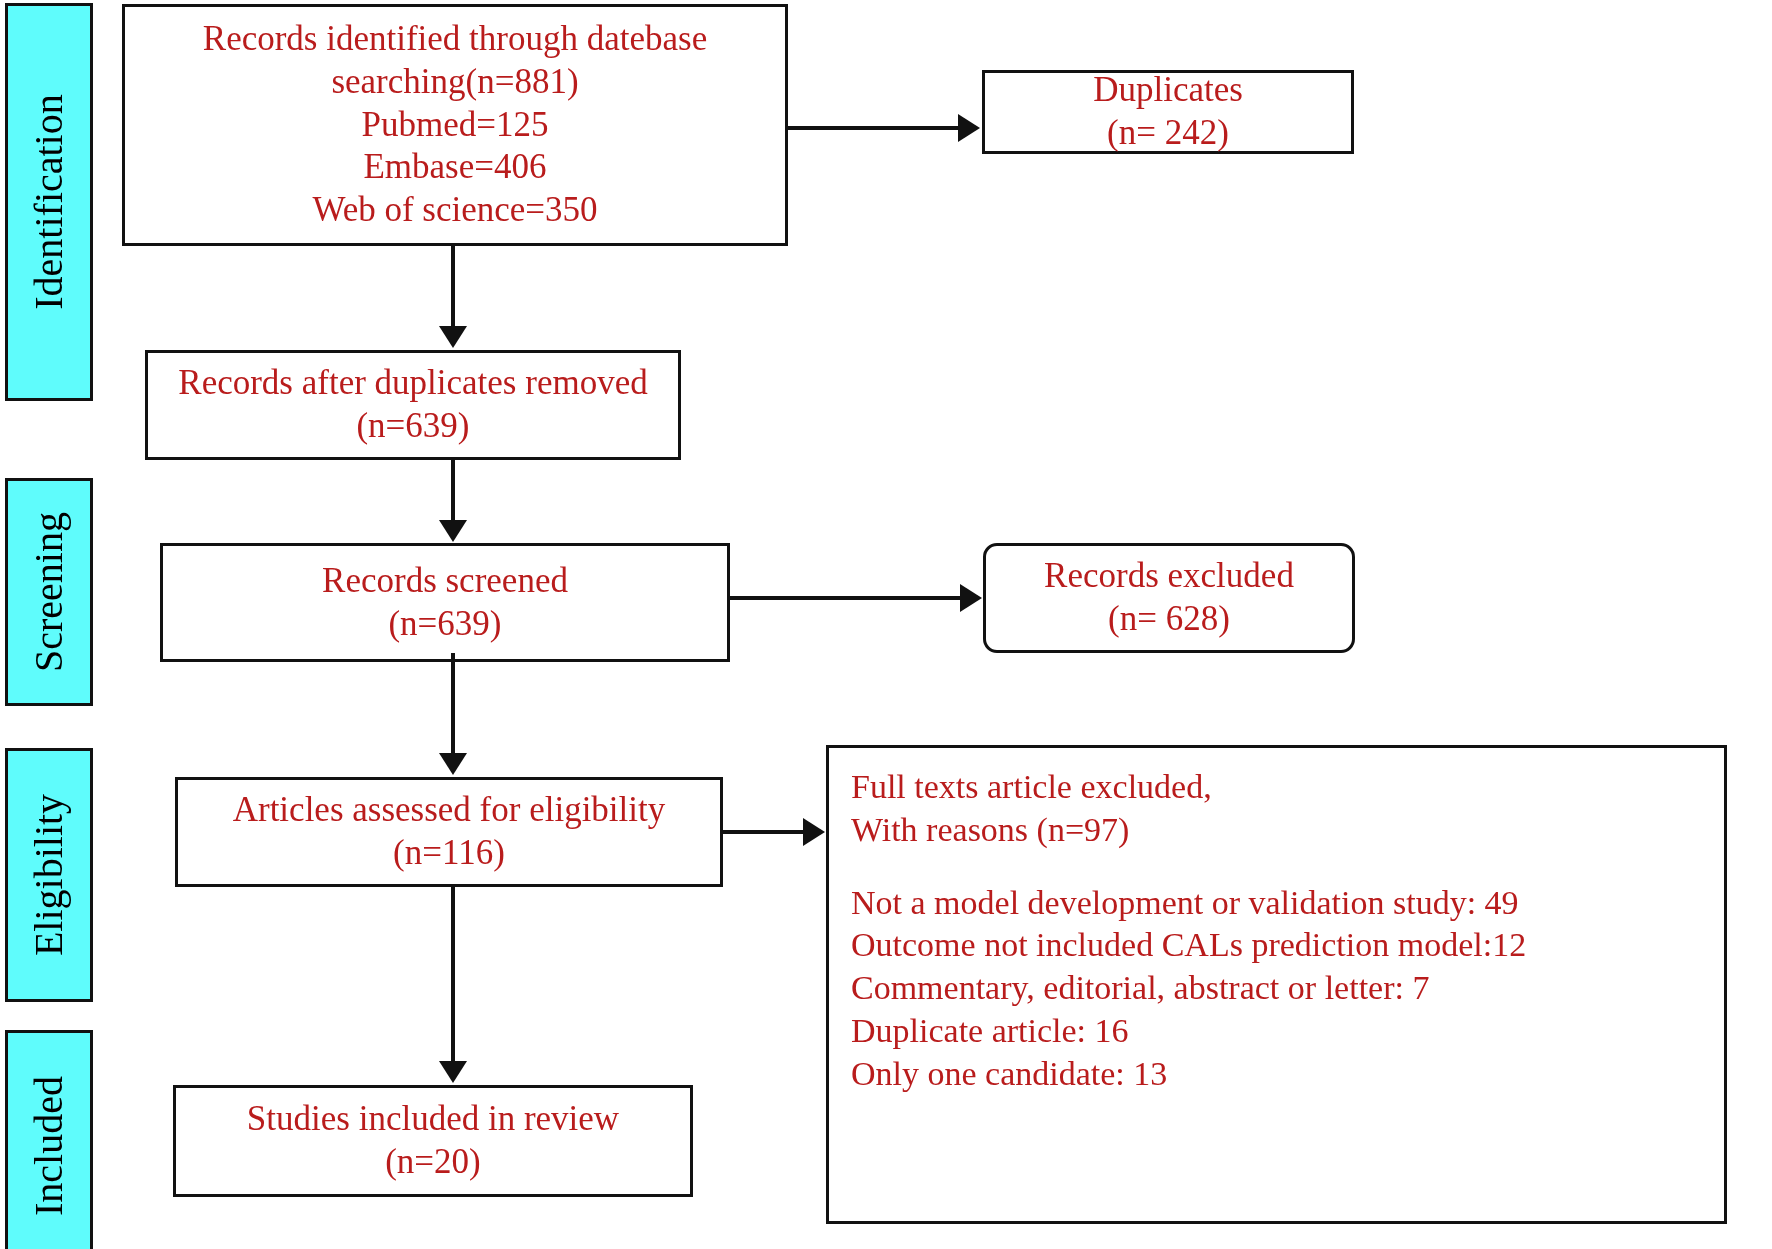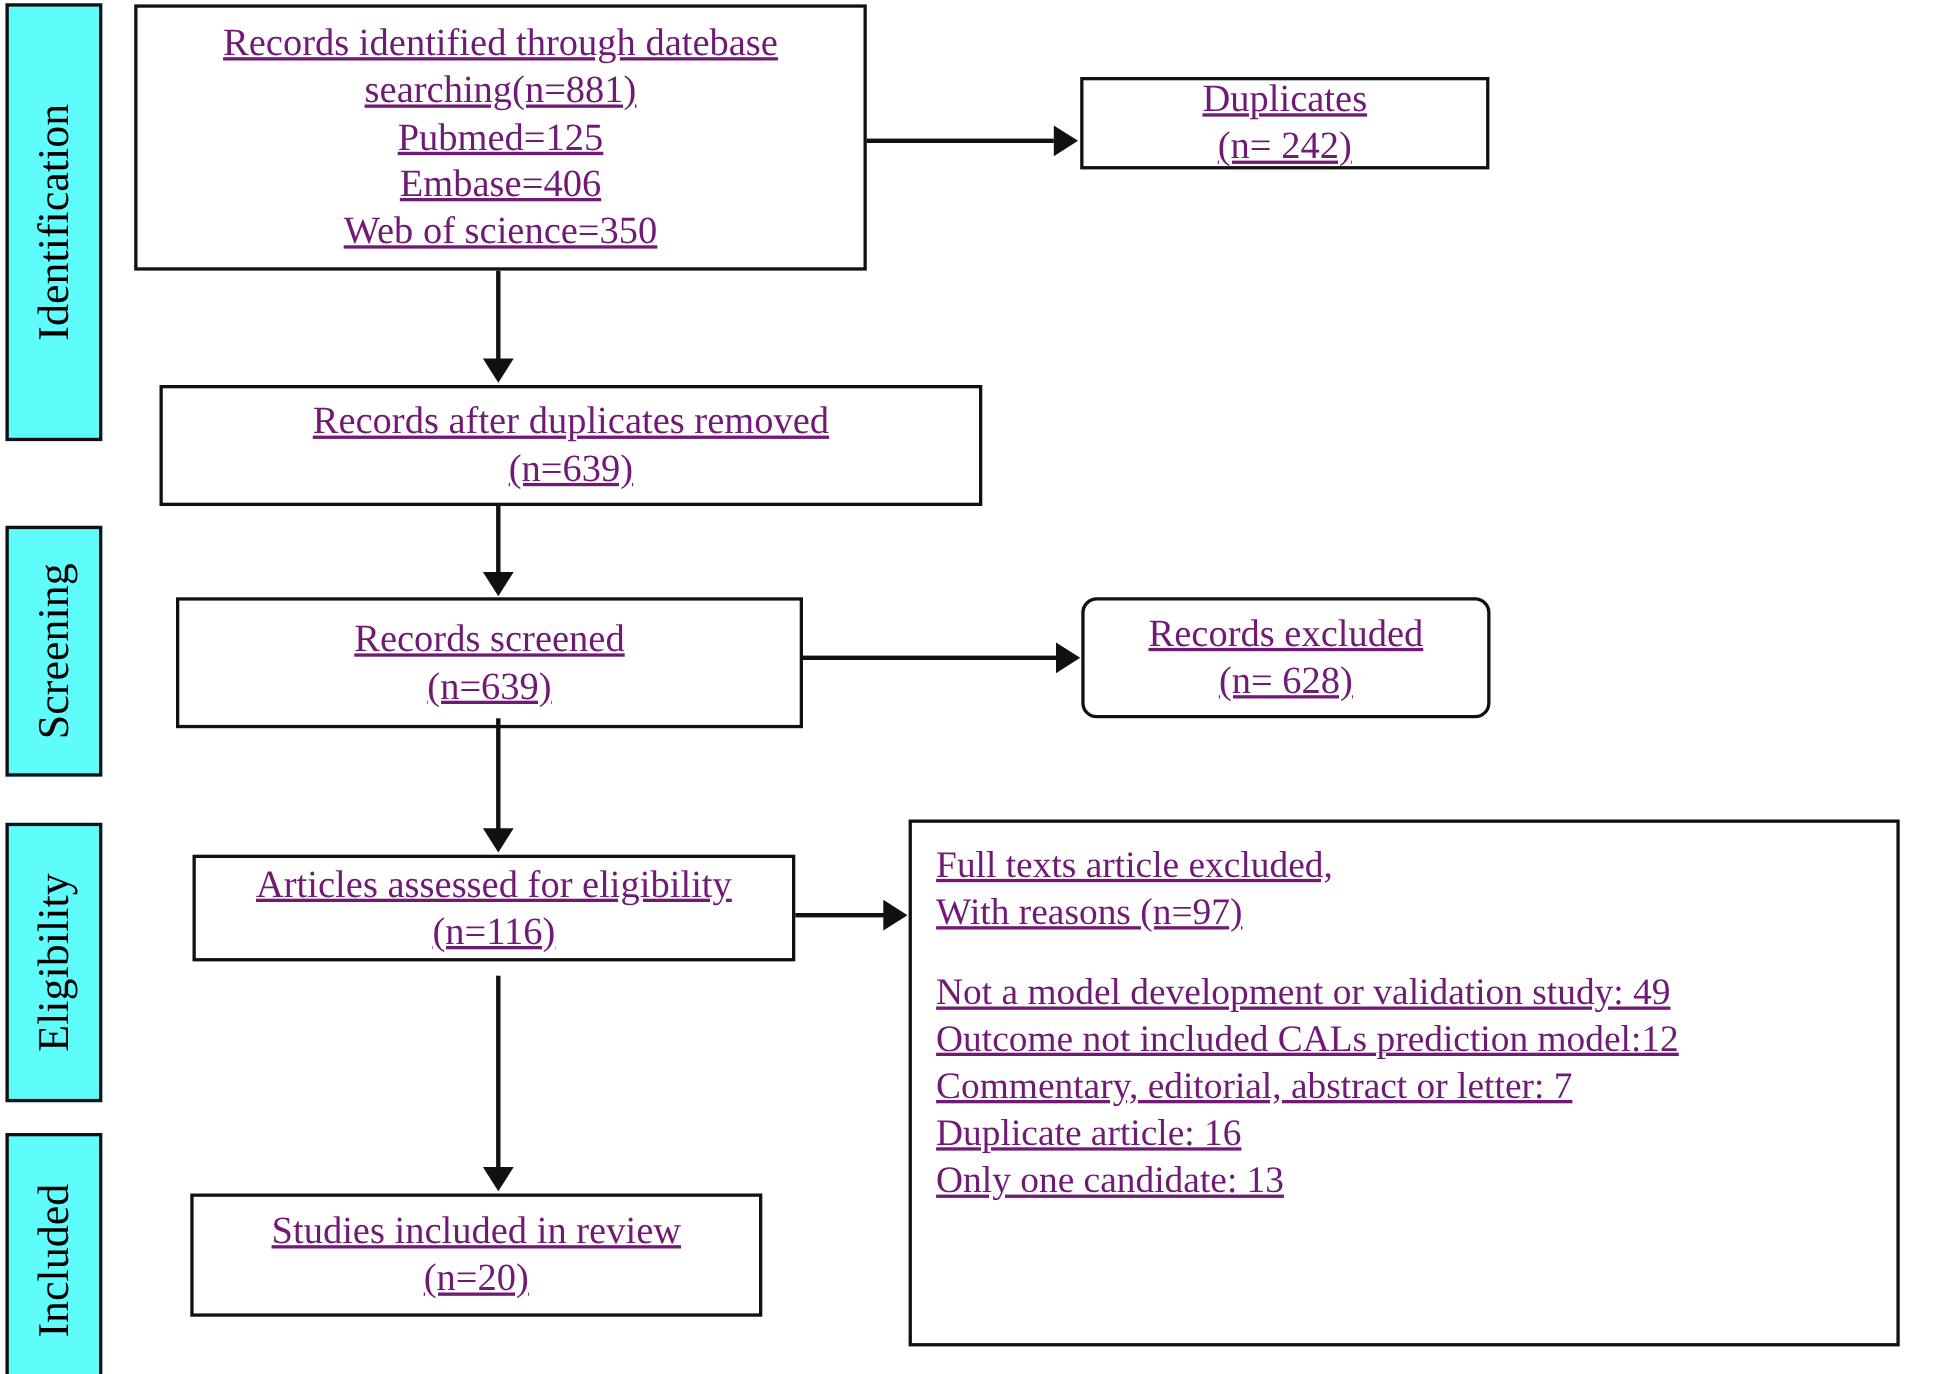--- a/index.html
+++ b/index.html
@@ -38,22 +38,21 @@
   
   .flow-box {
     position: absolute;
     background: #ffffff;
     border: 3px solid #111111;
     box-sizing: border-box;
     display: flex;
     flex-direction: column;
     align-items: center;
     justify-content: center;
-    color: #701a75;
-    text-decoration: underline;
+    color: #b91c1c;
   }
   .flow-box .line {
     font-size: 35px;
     line-height: 1.22;
     text-align: center;
     white-space: pre;
   }
 
   
   .flow-box.left-align {
@@ -131,21 +130,21 @@
   <div class="arrow-right" style="left:958px; top:114px;"></div>
 
   <div class="flow-box" style="left:982px; top:70px; width:372px; height:84px;">
     <div class="line">Duplicates</div>
     <div class="line">(n= 242)</div>
   </div>
 
   <div class="conn-v" style="left:451px; top:246px; height:82px;"></div>
   <div class="arrow-down" style="left:439px; top:326px;"></div>
 
-  <div class="flow-box" style="left:145px; top:350px; width:748px; height:110px;">
+  <div class="flow-box" style="left:145px; top:350px; width:536px; height:110px;">
     <div class="line">Records after duplicates removed</div>
     <div class="line">(n=639)</div>
   </div>
 
   <div class="conn-v" style="left:451px; top:460px; height:62px;"></div>
   <div class="arrow-down" style="left:439px; top:520px;"></div>
 
   <div class="flow-box" style="left:160px; top:543px; width:570px; height:119px;">
     <div class="line">Records screened</div>
     <div class="line">(n=639)</div>
@@ -155,21 +154,21 @@
   <div class="arrow-right" style="left:960px; top:584px;"></div>
 
   <div class="flow-box" style="left:983px; top:543px; width:372px; height:110px;border-radius:14px;">
     <div class="line">Records excluded</div>
     <div class="line">(n= 628)</div>
   </div>
 
   <div class="conn-v" style="left:451px; top:653px; height:102px;"></div>
   <div class="arrow-down" style="left:439px; top:753px;"></div>
 
-  <div class="flow-box" style="left:175px; top:777px; width:548px; height:97px;">
+  <div class="flow-box" style="left:175px; top:777px; width:548px; height:110px;">
     <div class="line">Articles assessed for eligibility</div>
     <div class="line">(n=116)</div>
   </div>
 
   <div class="conn-h" style="left:723px; top:830px; width:82px;"></div>
   <div class="arrow-right" style="left:803px; top:818px;"></div>
 
   <div class="flow-box left-align" style="left:826px; top:745px; width:901px; height:479px;">
     <div class="line">Full texts article excluded,</div>
     <div class="line">With reasons (n=97)</div>

